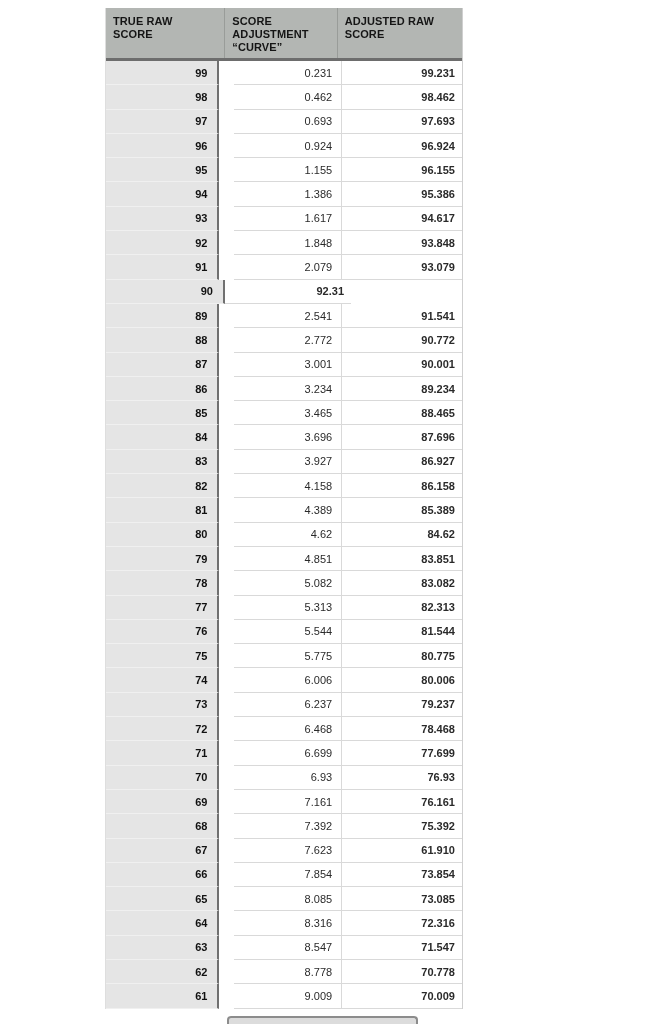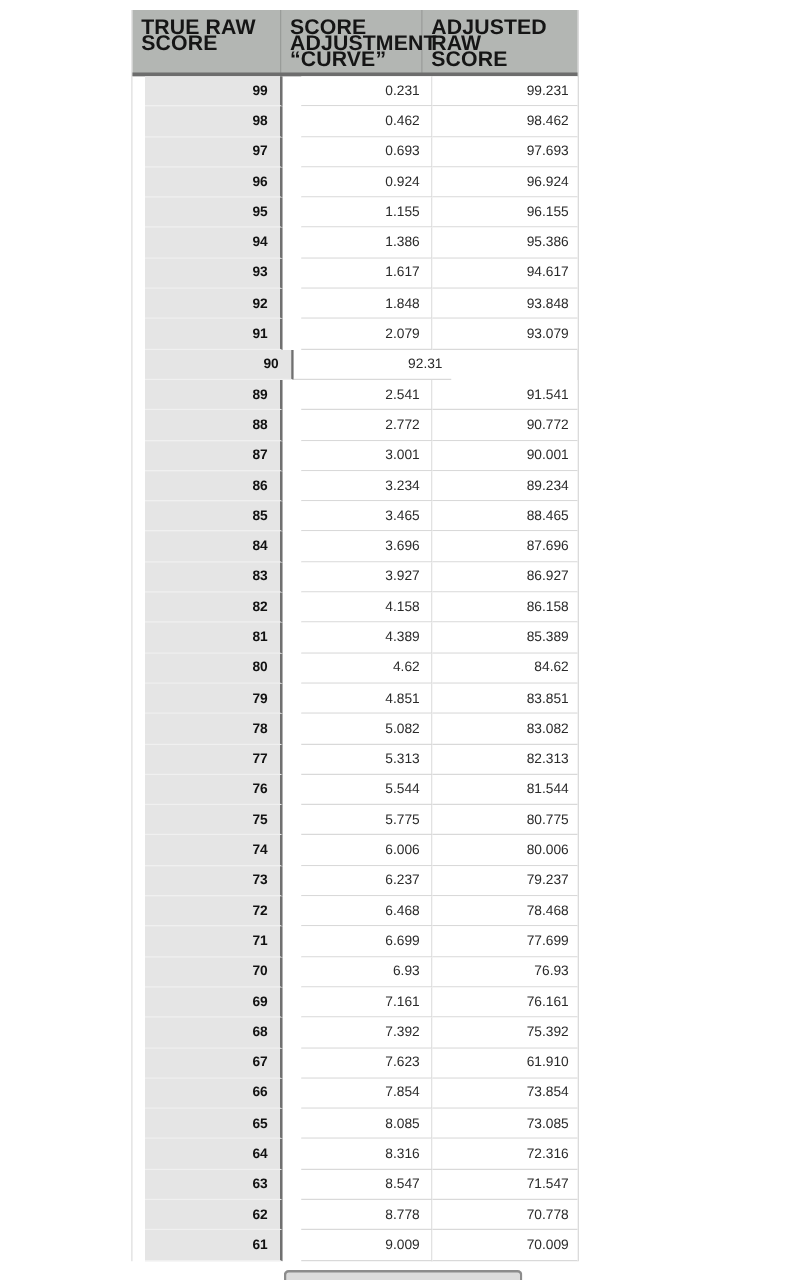--- a/index.html
+++ b/index.html
@@ -32,31 +32,31 @@
     border-right: 1px solid #cfcfcf;
     border-left: 1px solid #dedede;
   }
   .thead {
     display: flex;
     height: 53px;
     background: var(--header_bg);
     border-bottom: 3px solid var(--header_border);
   }
   .th {
-    font-size: 17px;
+    font-size: 11px;
     font-weight: bold;
     line-height: 13px;
     color: var(--header_text);
     padding: 7px 6px 0 7px;
     white-space: pre-line;
     letter-spacing: 0.1px;
   }
   .th.c2, .th.c3 { border-left: 1px solid rgba(0,0,0,0.14); }
 
-  .row { display: flex; height: 24.31px; padding-left: 10px; }
+  .row { display: flex; height: 24.31px; }
   .cell {
     font-size: 11px;
     color: var(--data_text);
     text-align: right;
     display: flex;
     align-items: center;
     justify-content: flex-end;
     border-bottom: 1px solid var(--grid_line);
     background: #ffffff;
   }
@@ -69,21 +69,21 @@
     color: var(--col1_text);
     border-right: 2px solid var(--divider_dark);
     border-bottom-color: var(--col1_sep);
     padding-right: 10px;
   }
   .cell.c2 {
     border-right: 1px solid var(--grid_line);
     padding-right: 9px;
     margin-left: 15px;
   }
-  .cell.c3 { padding-right: 7px; }
+  .cell.c3 { padding-right: 7px; font-weight: bold; }
 
   .cropped-element {
     position: absolute;
     left: 227px; top: 1016px;
     width: 191px; height: 12px;
     background: var(--cropped_fill);
     border: 2px solid var(--cropped_border);
     border-bottom: none;
     border-radius: 4px 4px 0 0;
   }

